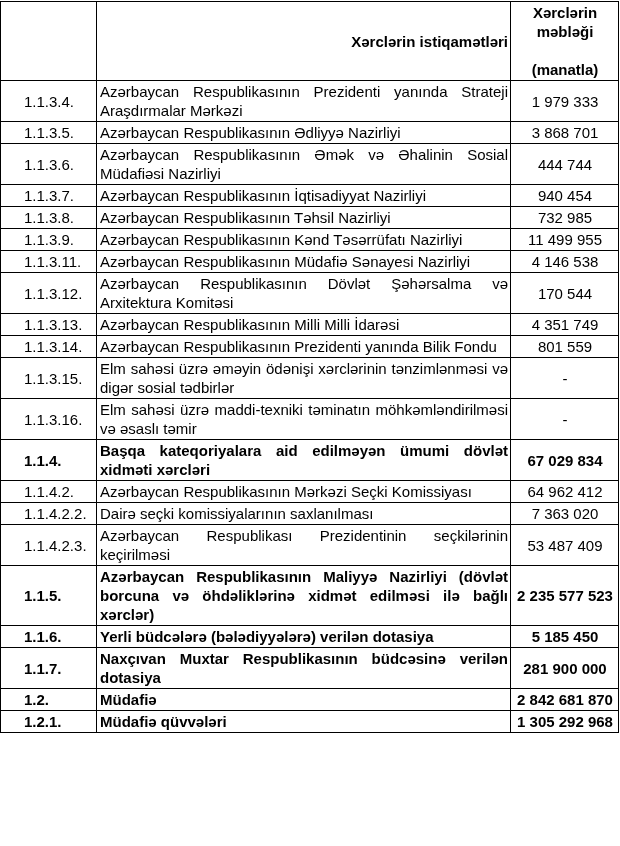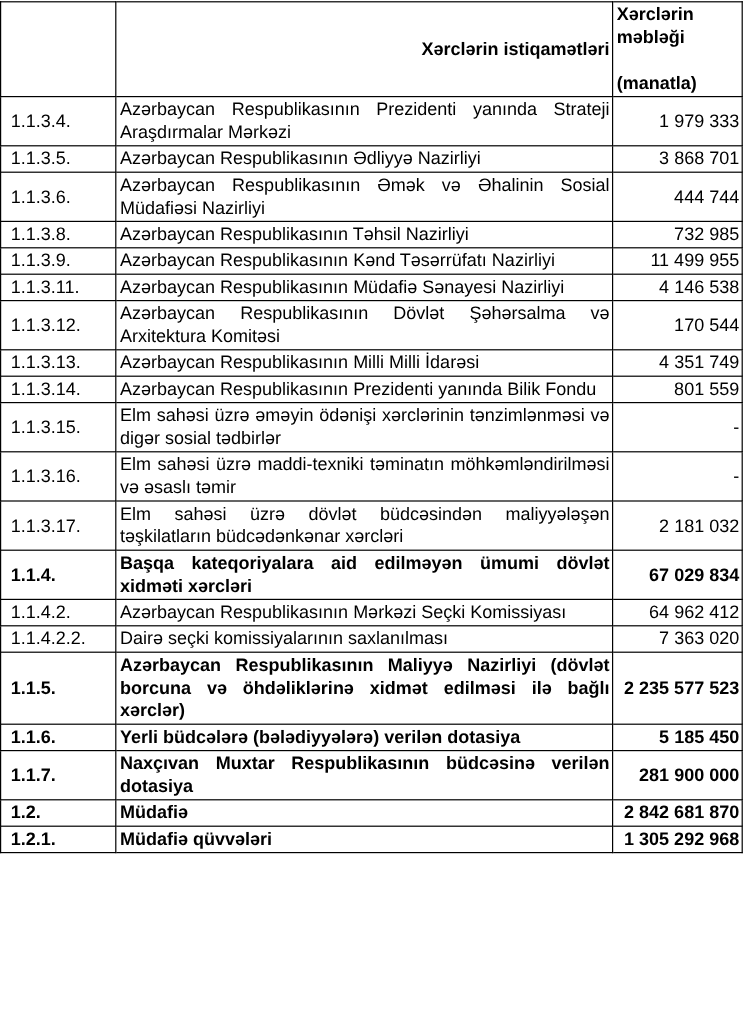--- a/index.html
+++ b/index.html
@@ -28,39 +28,39 @@
   table.budget td {
     border: 1px solid #000000;
     font-size: 15px;
     line-height: 19px;
     padding: 1px 2px 1px 3px;
     vertical-align: middle;
     overflow: hidden;
     word-wrap: break-word;
   }
   table.budget td.idx {
-    padding-left: 8px;
+    padding-left: 23px;
     font-weight: normal;
   }
   table.budget td.dir {
     text-align: justify;
   }
   table.budget td.amt {
-    text-align: right;
+    text-align: center;
   }
   table.budget tr.bold td {
     font-weight: bold;
   }
   thead th {
     font-weight: bold;
     text-align: left;
   }
   th.h-index { }
   th.h-dir { vertical-align: middle; text-align: right; }
-  th.h-amount { vertical-align: top; }
+  th.h-amount { vertical-align: top; text-align: center; }
   .h-amount .blank-line { height: 19px; }
   thead tr { height: 78px; }
 </style>
 </head>
 <body>
 
 <div class="page">
   <table class="budget">
     <colgroup>
       <col class="c-index">
@@ -88,20 +88,25 @@
     <td class="idx">1.1.3.5.</td>
     <td class="dir">Azərbaycan Respublikasının Ədliyyə Nazirliyi</td>
     <td class="amt">3 868 701</td>
   </tr>
         <tr>
     <td class="idx">1.1.3.6.</td>
     <td class="dir">Azərbaycan Respublikasının Əmək və Əhalinin Sosial Müdafiəsi Nazirliyi</td>
     <td class="amt">444 744</td>
   </tr>
         <tr>
+    <td class="idx">1.1.3.7.</td>
+    <td class="dir">Azərbaycan Respublikasının İqtisadiyyat  Nazirliyi</td>
+    <td class="amt">940 454</td>
+  </tr>
+        <tr>
     <td class="idx">1.1.3.8.</td>
     <td class="dir">Azərbaycan Respublikasının Təhsil Nazirliyi</td>
     <td class="amt">732 985</td>
   </tr>
         <tr>
     <td class="idx">1.1.3.9.</td>
     <td class="dir">Azərbaycan Respublikasının Kənd Təsərrüfatı Nazirliyi</td>
     <td class="amt">11 499 955</td>
   </tr>
         <tr>
@@ -127,39 +132,39 @@
         <tr>
     <td class="idx">1.1.3.15.</td>
     <td class="dir">Elm sahəsi üzrə əməyin ödənişi xərclərinin tənzimlənməsi və digər sosial tədbirlər</td>
     <td class="amt">-</td>
   </tr>
         <tr>
     <td class="idx">1.1.3.16.</td>
     <td class="dir">Elm sahəsi üzrə maddi-texniki təminatın möhkəmləndirilməsi və əsaslı təmir</td>
     <td class="amt">-</td>
   </tr>
-        <tr>
-    <td class="idx">1.1.3.17.</td>
-    <td class="dir">Elm sahəsi üzrə dövlət büdcəsindən maliyyələşən təşkilatların büdcədənkənar xərcləri</td>
-    <td class="amt">2 181 032</td>
-  </tr>
         <tr class="bold">
     <td class="idx">1.1.4.</td>
     <td class="dir">Başqa kateqoriyalara aid edilməyən ümumi dövlət xidməti xərcləri</td>
     <td class="amt">67 029 834</td>
   </tr>
         <tr>
     <td class="idx">1.1.4.2.</td>
     <td class="dir">Azərbaycan Respublikasının Mərkəzi Seçki Komissiyası</td>
     <td class="amt">64 962 412</td>
   </tr>
         <tr>
     <td class="idx">1.1.4.2.2.</td>
     <td class="dir">Dairə seçki komissiyalarının saxlanılması</td>
     <td class="amt">7 363 020</td>
+  </tr>
+        <tr>
+    <td class="idx">1.1.4.2.3.</td>
+    <td class="dir">Azərbaycan Respublikası Prezidentinin seçkilərinin keçirilməsi</td>
+    <td class="amt">53 487 409</td>
   </tr>
         <tr class="bold">
     <td class="idx">1.1.5.</td>
     <td class="dir">Azərbaycan Respublikasının Maliyyə Nazirliyi (dövlət borcuna və öhdəliklərinə xidmət edilməsi ilə bağlı xərclər)</td>
     <td class="amt">2 235 577 523</td>
   </tr>
         <tr class="bold">
     <td class="idx">1.1.6.</td>
     <td class="dir">Yerli büdcələrə (bələdiyyələrə) verilən dotasiya</td>
     <td class="amt">5 185 450</td>

